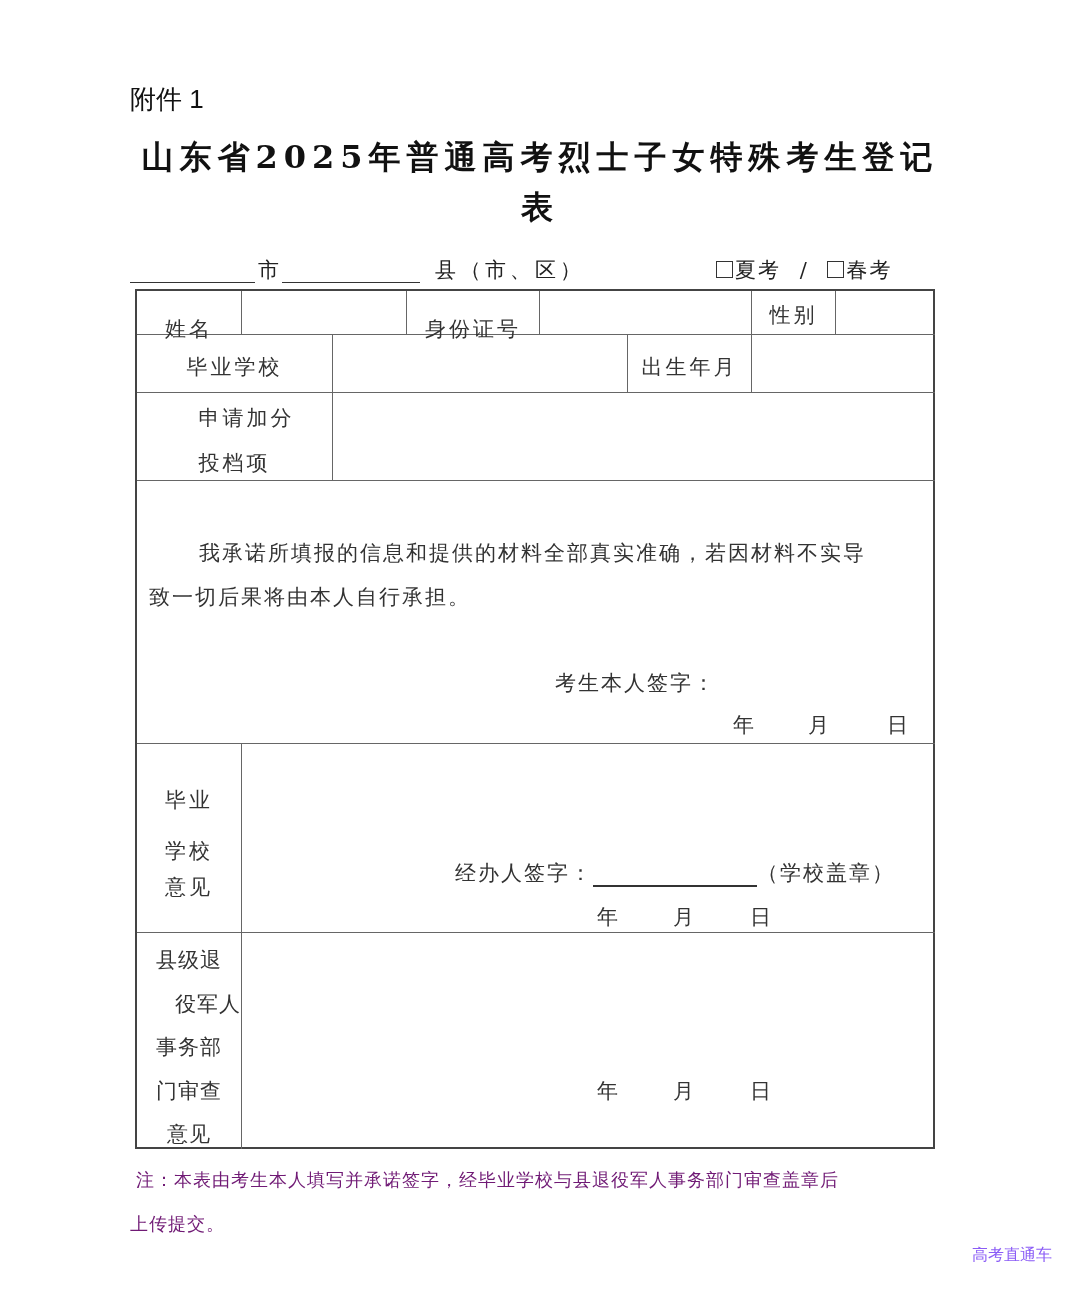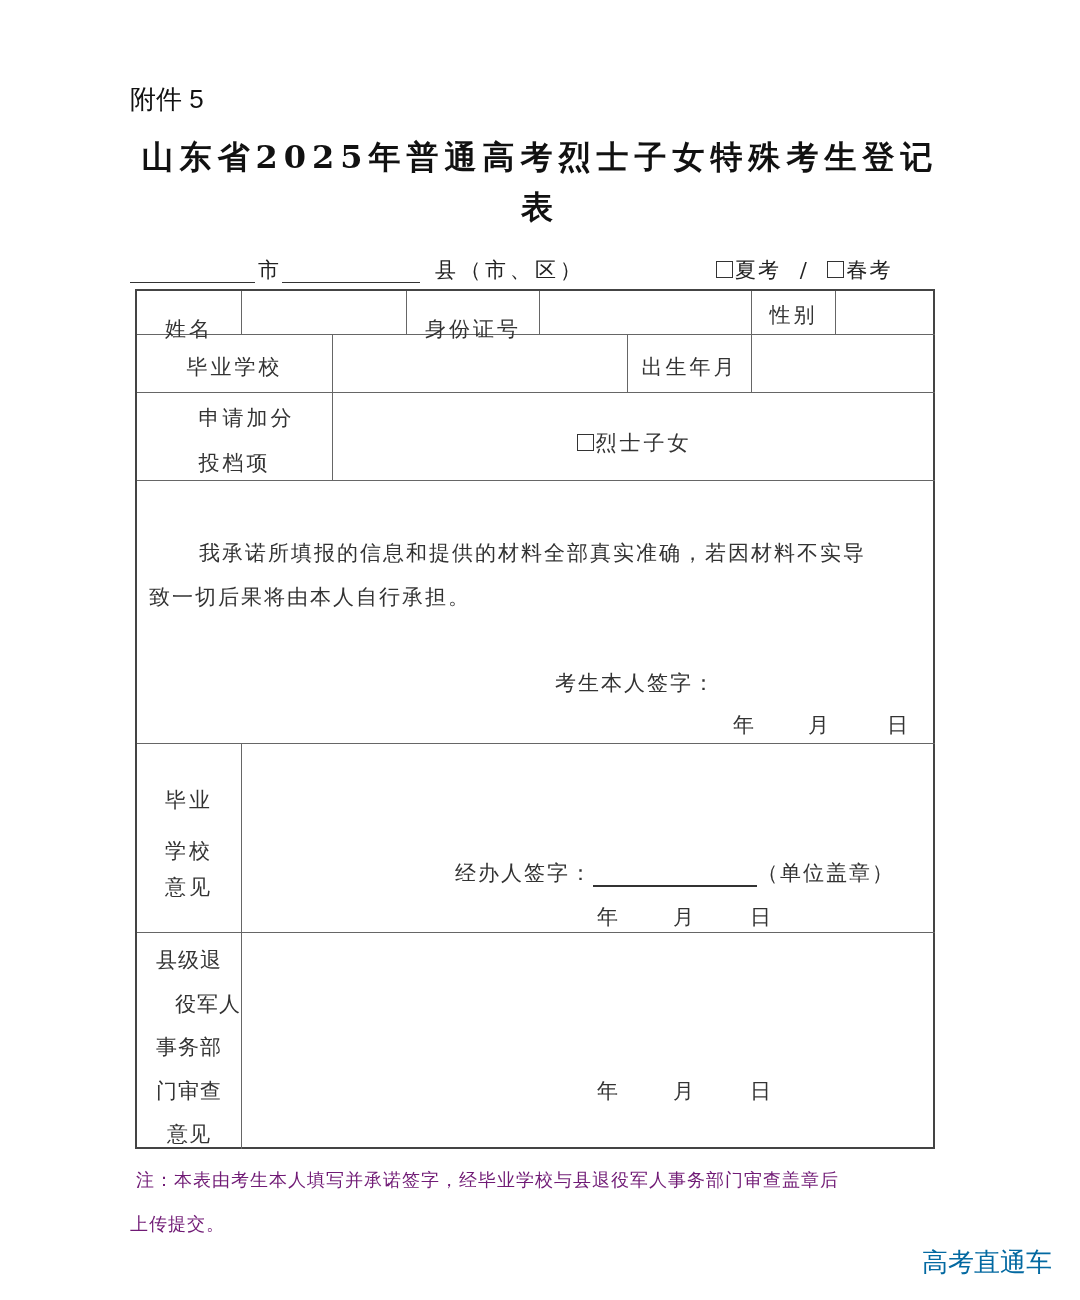--- a/index.html
+++ b/index.html
@@ -12,27 +12,27 @@
   .t2 { top:186px; }
   .loc { top:256px; font-size:21px; }
   .uline { border-bottom:1.5px solid #333; height:24px; }
   .tbl { left:135px; top:289px; width:800px; height:860px; border:2px solid #444; box-sizing:border-box; }
   .hl { position:absolute; height:0; border-top:1.5px solid #666; }
   .vl { position:absolute; width:0; border-left:1.5px solid #666; }
   .cell { position:absolute; font-size:21px; color:#333; letter-spacing:3px; text-align:center; }
   .txt { position:absolute; font-size:21px; color:#333; letter-spacing:2px; white-space:nowrap; }
   .sigline { display:inline-block; border-bottom:2px solid #333; height:20px; vertical-align:bottom; }
   .note { font-size:18px; color:#701a75; letter-spacing:1px; }
-  .wm { right:28px; top:1245px; font-family:"DejaVu Sans",sans-serif; font-size:26px; color:#0369a1; }
+  .wm { right:28px; top:1245px; font-family:"DejaVu Sans",sans-serif; font-size:16px; color:#8b5cf6; }
   .chk { display:inline-block; width:15px; height:15px; border:1.5px solid #333; margin-right:2px; vertical-align:-1px; }
 </style>
 </head>
 <body>
 
-<div class="abs attach">附件 5</div>
+<div class="abs attach">附件 1</div>
 <div class="abs title t1">山东省2025年普通高考烈士子女特殊考生登记</div>
 <div class="abs title t2">表</div>
 
 <div class="abs uline" style="left:130px; top:258px; width:125px;"></div>
 <div class="abs loc" style="left:258px;">市</div>
 <div class="abs uline" style="left:282px; top:258px; width:138px;"></div>
 <div class="abs loc" style="left:435px; letter-spacing:4px;">县（市、区）</div>
 <div class="abs loc" style="left:716px; letter-spacing:2px;">
   <span class="chk"></span><span>夏考</span>
   <span style="margin:0 10px;">/</span>
@@ -68,36 +68,33 @@
   <div class="cell" style="left:615px; top:10px; width:83px;">性别</div>
   <div class="cell" style="left:699px; top:0; width:99px; height:43px;"></div>
 
   <div class="cell" style="left:0; top:62px; width:195px;">毕业学校</div>
   <div class="cell" style="left:196px; top:44px; width:294px; height:57px;"></div>
   <div class="cell" style="left:491px; top:62px; width:123px;">出生年月</div>
   <div class="cell" style="left:615px; top:44px; width:183px; height:57px;"></div>
 
   <div class="cell" style="left:0; top:113px; width:195px;padding-left:12px;">申请加分</div>
   <div class="cell" style="left:0; top:158px; width:195px;">投档项</div>
-  <div class="cell" style="left:196px; top:138px; width:602px;">
-    <span class="chk"></span><span>烈士子女</span>
-  </div>
 
   <div class="txt" style="left:62px; top:248px;">我承诺所填报的信息和提供的材料全部真实准确，若因材料不实导</div>
   <div class="txt" style="left:12px; top:292px;">致一切后果将由本人自行承担。</div>
   <div class="txt" style="left:418px; top:378px;">考生本人签字：</div>
   <div class="txt" style="left:596px; top:420px;">年</div>
   <div class="txt" style="left:671px; top:420px;">月</div>
   <div class="txt" style="left:750px; top:420px;">日</div>
 
   <div class="cell" style="left:0; top:495px; width:104px;">毕业</div>
   <div class="cell" style="left:0; top:546px; width:104px;">学校</div>
   <div class="cell" style="left:0; top:582px; width:104px;">意见</div>
   <div class="txt" style="left:318px; top:568px;">
-    <span>经办人签字：</span><span class="sigline" style="width:164px;"></span><span>（单位盖章）</span>
+    <span>经办人签字：</span><span class="sigline" style="width:164px;"></span><span>（学校盖章）</span>
   </div>
   <div class="txt" style="left:460px; top:612px;">年</div>
   <div class="txt" style="left:536px; top:612px;">月</div>
   <div class="txt" style="left:613px; top:612px;">日</div>
 
   <div class="cell" style="left:0; top:655px; width:104px; letter-spacing:1px;">县级退</div>
   <div class="cell" style="left:0; top:699px; width:104px; letter-spacing:1px;text-align:right;">役军人</div>
   <div class="cell" style="left:0; top:742px; width:104px; letter-spacing:1px;">事务部</div>
   <div class="cell" style="left:0; top:786px; width:104px; letter-spacing:1px;">门审查</div>
   <div class="cell" style="left:0; top:829px; width:104px; letter-spacing:1px;">意见</div>

